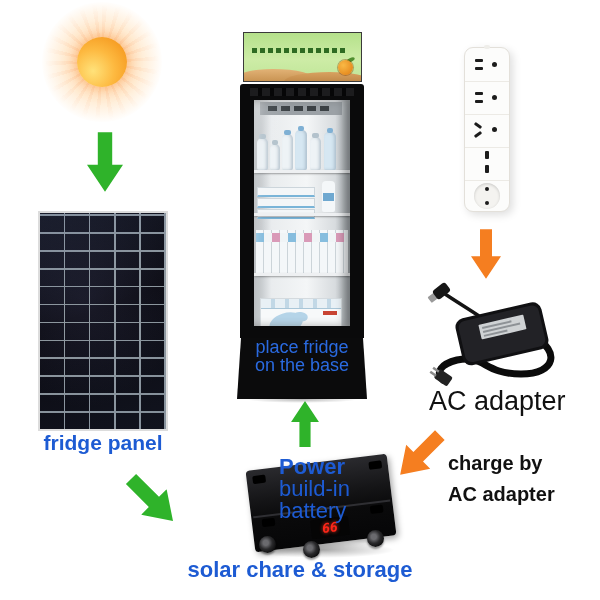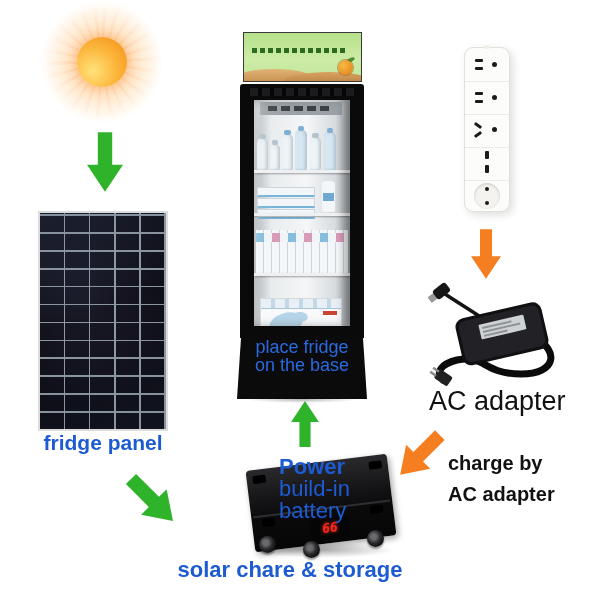--- a/index.html
+++ b/index.html
@@ -15,21 +15,21 @@
   .sun-rays{left:42px;top:2px;width:120px;height:120px;border-radius:50%;
     background:repeating-conic-gradient(rgba(250,150,90,.18) 0deg 5deg,rgba(255,255,255,0) 5deg 14deg);
     -webkit-mask:radial-gradient(circle,#000 20%,transparent 68%);mask:radial-gradient(circle,#000 20%,transparent 68%);}
   .sun-core{left:77px;top:37px;width:50px;height:50px;border-radius:50%;
     background:radial-gradient(circle at 32% 68%,#ffe27a 0%,#fdb940 45%,#f28c12 100%);
     box-shadow:0 0 14px rgba(250,150,60,.7);}
   
   .lbl{font-weight:bold;white-space:nowrap;}
   .sunlight{left:16px;top:121px;font-size:21px;}
   .solar-panel-lbl{left:38px;top:431px;width:130px;text-align:center;font-size:21px;}
-  .caption{left:140px;top:557px;width:300px;text-align:center;font-size:22px;}
+  .caption{left:150px;top:557px;width:300px;text-align:center;font-size:22px;}
   .ac-lbl{left:429px;top:386px;font-size:27px;color:#111;font-weight:400;}
   .charge{left:448px;top:448px;font-size:20px;color:#111;line-height:1.55;font-weight:bold;}
   
   .arrow{display:block;}
   .green{color:#2fb32a;}
   .orange{color:#f57e20;}
   .ar-sun{left:87px;top:130px;}
   .ar-diag-green{left:134px;top:468px;transform:rotate(-45deg);}
   .ar-up{left:288px;top:401px;transform:rotate(180deg);}
   .ar-strip{left:471px;top:227px;}

